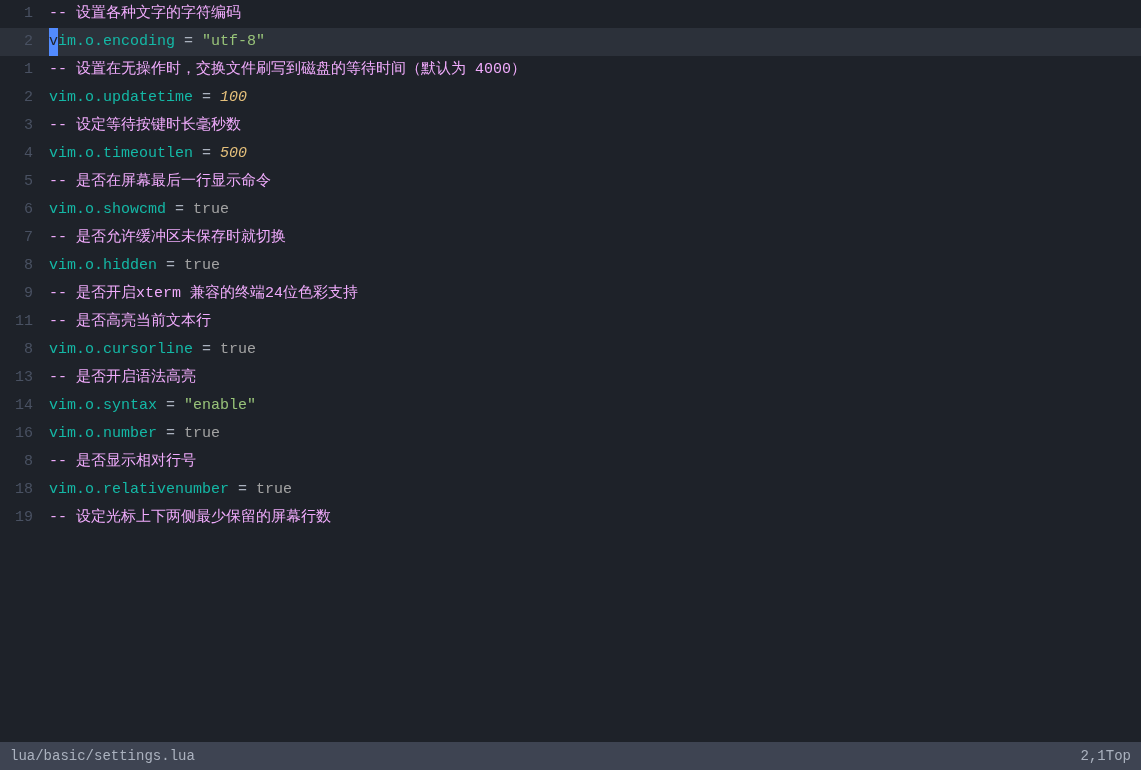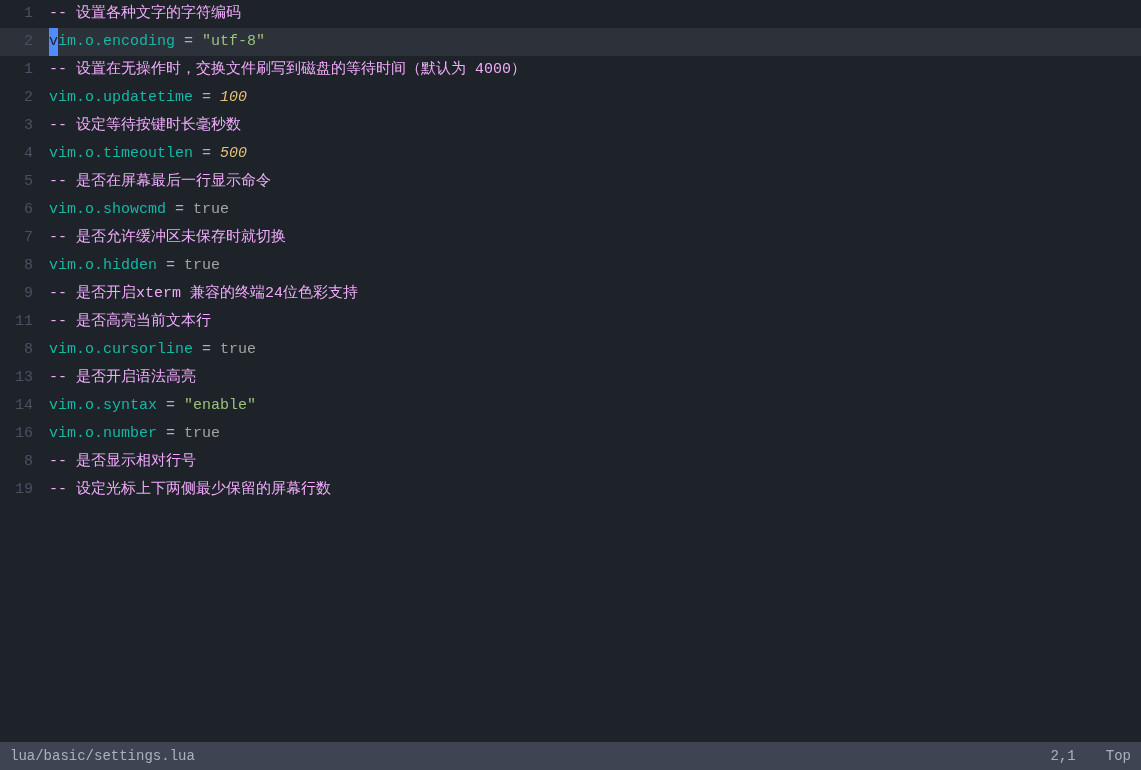--- a/index.html
+++ b/index.html
@@ -79,21 +79,20 @@
       justify-content: space-between;
       font-size: 14px;
     }
 
     .statusline-left {
       color: #abb2bf;
     }
 
     .statusline-right {
       display: flex;
-      gap: 30px;
       color: #abb2bf;
     }
   </style>
 </head>
 <body>
 
 <div class="editor-area">
 
   <div class="code-line">
     <span class="line-number">1</span>
@@ -159,20 +158,24 @@
   </div>
   <div class="code-line">
     <span class="line-number">16</span>
     <span class="line-content"><span class="c-property">vim.o.number</span><span class="c-operator"> = </span><span class="c-true">true</span></span>
   </div>
   <div class="code-line">
     <span class="line-number">8</span>
     <span class="line-content c-comment">-- 是否显示相对行号</span>
   </div>
   <div class="code-line">
+    <span class="line-number">18</span>
+    <span class="line-content"><span class="c-property">vim.o.relativenumber</span><span class="c-operator"> = </span><span class="c-true">true</span></span>
+  </div>
+  <div class="code-line">
     <span class="line-number">19</span>
     <span class="line-content c-comment">-- 设定光标上下两侧最少保留的屏幕行数</span>
   </div>
 </div>
 
 <div class="statusline">
   <span class="statusline-left">lua/basic/settings.lua</span>
   <div class="statusline-right">
     <span>2,1</span>
     <span>Top</span>

